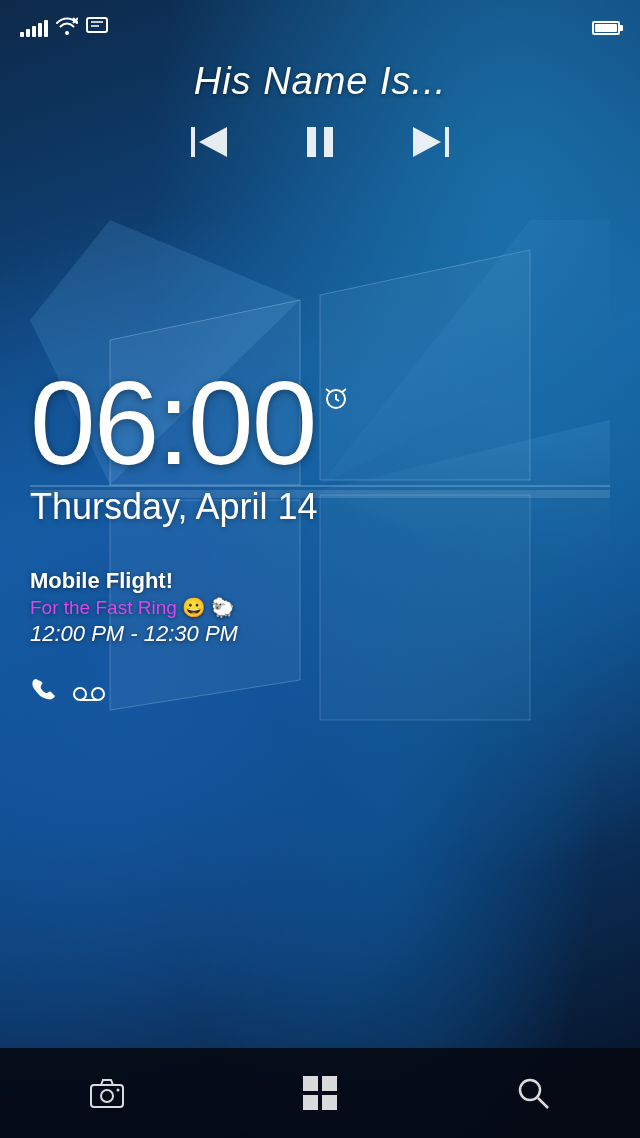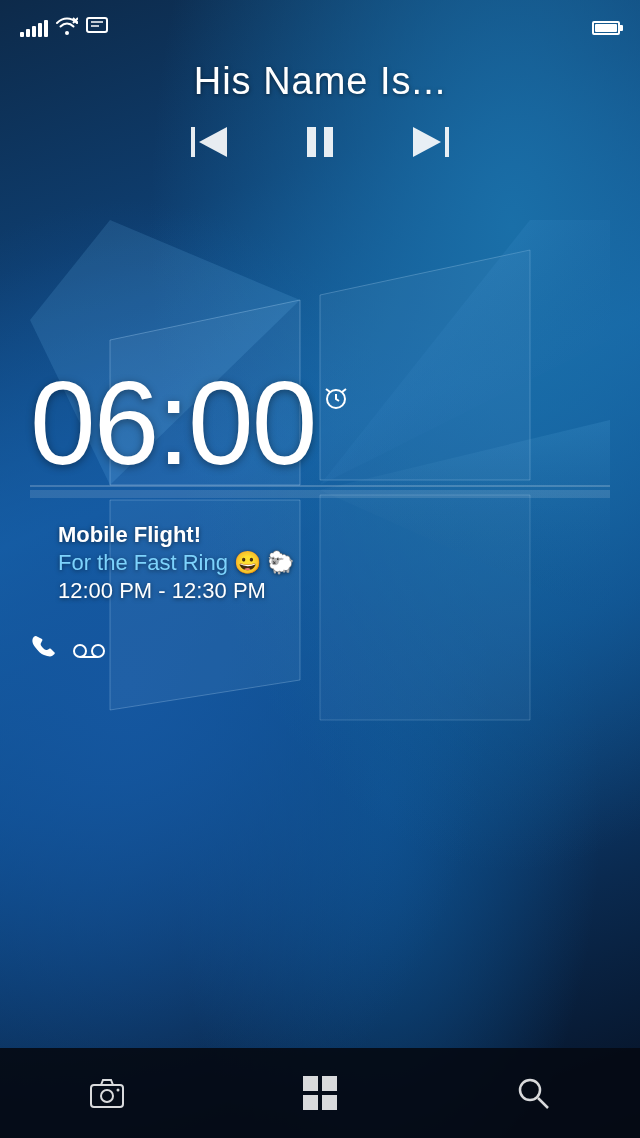--- a/index.html
+++ b/index.html
@@ -109,20 +109,21 @@
       background: white;
       border-radius: 1px;
     }
 
     
     .music-section {
       position: relative;
       z-index: 10;
       text-align: center;
       padding: 8px 20px 20px;
+      font-style: italic;
     }
 
     .song-title {
       color: white;
       font-size: 38px;
       font-weight: 300;
       letter-spacing: 1px;
       text-shadow: 0 1px 4px rgba(0,0,0,0.5);
     }
 
@@ -189,44 +190,44 @@
       font-weight: 300;
       margin-top: 4px;
       text-shadow: 0 1px 6px rgba(0,0,0,0.4);
     }
 
     
     .notification-section {
       position: relative;
       z-index: 10;
       padding: 40px 30px 0;
-      margin-left: 28px;
     }
 
     .notification-title {
       color: white;
       font-size: 22px;
       font-weight: 600;
       text-shadow: 0 1px 4px rgba(0,0,0,0.5);
     }
 
     .notification-subtitle {
-      color: #7dd3fc;
+      color: #d946ef;
+      font-size: 19px;
+      font-weight: 400;
+      margin-top: 2px;
+      text-shadow: 0 1px 4px rgba(0,0,0,0.5);
+    }
+
+    .notification-time {
+      color: white;
       font-size: 22px;
       font-weight: 400;
       margin-top: 2px;
       text-shadow: 0 1px 4px rgba(0,0,0,0.5);
-    }
-
-    .notification-time {
-      color: white;
-      font-size: 22px;
-      font-weight: 400;
-      margin-top: 2px;
-      text-shadow: 0 1px 4px rgba(0,0,0,0.5);
+      font-style: italic;
     }
 
     
     .call-section {
       position: relative;
       z-index: 10;
       padding: 30px 30px 0;
       display: flex;
       align-items: center;
       gap: 12px;
@@ -383,20 +384,21 @@
       <span class="alarm-icon">
         <svg width="26" height="26" viewBox="0 0 26 26" fill="none" stroke="white" stroke-width="2">
           <circle cx="13" cy="15" r="9"></circle>
           <path d="M13 10v5l3 2"></path>
           <path d="M3 5l4 3"></path>
           <path d="M23 5l-4 3"></path>
         </svg>
       </span>
     </div>
   </div>
+  <div class="date-display">Thursday, April 14</div>
 </div>
 
 <div class="notification-section">
   <div class="notification-title">Mobile Flight!</div>
   <div class="notification-subtitle">
     <span>For the Fast Ring 😀 🐑</span>
   </div>
   <div class="notification-time">12:00 PM - 12:30 PM</div>
 </div>
 

